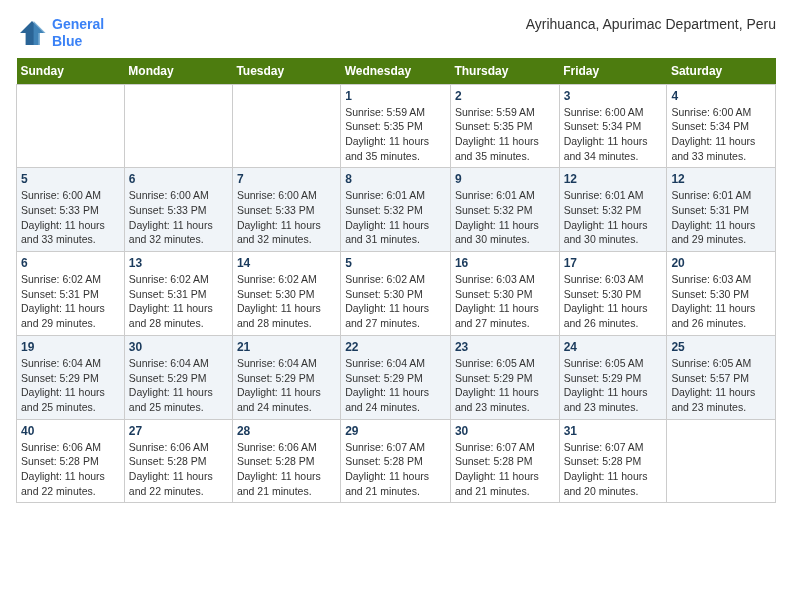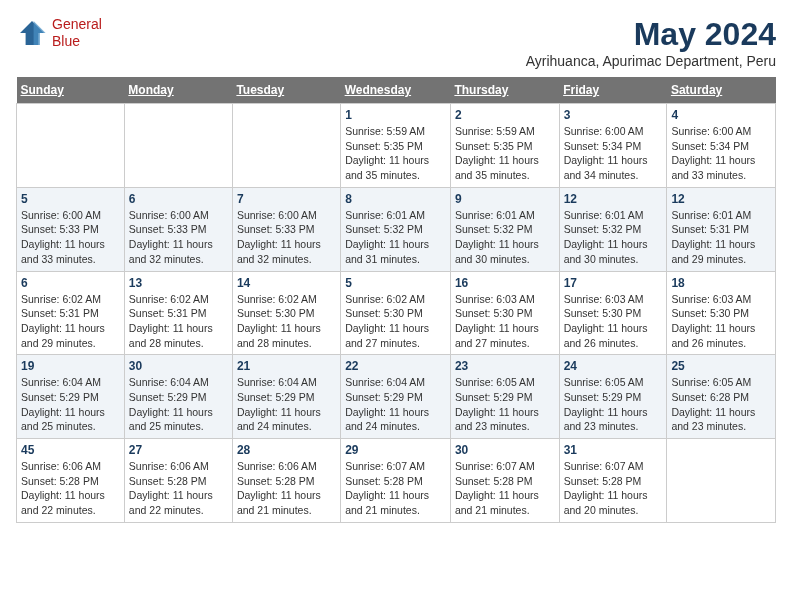--- a/index.html
+++ b/index.html
@@ -16,22 +16,22 @@
       align-items: flex-start;
       margin-bottom: 8px;
     }
     .logo {
       display: flex;
       align-items: center;
       gap: 4px;
     }
     .logo-text {
       font-size: 14px;
-      font-weight: normal;
-      color: #b91c1c;
+      font-weight: bold;
+      color: #3b82f6;
       line-height: 1.2;
     }
     .logo-icon {
       width: 32px;
       height: 32px;
     }
     .title-area {
       text-align: right;
     }
     .main-title {
@@ -42,27 +42,26 @@
     .subtitle {
       font-size: 14px;
       color: #333;
     }
     table {
       width: 100%;
       border-collapse: collapse;
       font-size: 11px;
     }
     thead tr th {
-      background-color: #737373;
+      background-color: #4d7c0f;
       color: #fff;
       padding: 6px 4px;
       text-align: left;
       font-size: 12px;
       font-weight: bold;
-      text-decoration: underline;
     }
     tbody tr td {
       border: 1px solid #ccc;
       padding: 4px;
       vertical-align: top;
       width: 113px;
       min-height: 80px;
     }
     tbody tr:nth-child(even) td {
       background-color: #f0f4f8;
@@ -91,21 +90,20 @@
     <svg class="logo-icon" viewBox="0 0 40 40">
       <polygon points="20,5 35,20 28,20 28,35 12,35 12,20 5,20" fill="#2a6496"></polygon>
       <polygon points="22,5 37,20 30,20 30,35 22,35" fill="#4a90c4" opacity="0.7"></polygon>
     </svg>
     <div class="logo-text">
       <span>General</span><br>
       <span>Blue</span>
     </div>
   </div>
   <div class="title-area">
-    <div class="main-title">May 2024</div>
     <div class="subtitle">Ayrihuanca, Apurimac Department, Peru</div>
   </div>
 </div>
 
 <table>
   <thead>
     <tr>
     <th>Sunday</th>
         <th>Monday</th>
         <th>Tuesday</th>
@@ -220,21 +218,21 @@
 Sunset: 5:30 PM
 Daylight: 11 hours and 27 minutes.</div>
         </td>
         <td>
           <span class="day-num">17</span>
           <div class="day-info">Sunrise: 6:03 AM
 Sunset: 5:30 PM
 Daylight: 11 hours and 26 minutes.</div>
         </td>
         <td>
-          <span class="day-num">18</span>
+          <span class="day-num">20</span>
           <div class="day-info">Sunrise: 6:03 AM
 Sunset: 5:30 PM
 Daylight: 11 hours and 26 minutes.</div>
         </td>
       </tr>
       <tr>
         <td>
           <span class="day-num">19</span>
           <div class="day-info">Sunrise: 6:04 AM
 Sunset: 5:29 PM
@@ -266,27 +264,27 @@
         </td>
         <td>
           <span class="day-num">24</span>
           <div class="day-info">Sunrise: 6:05 AM
 Sunset: 5:29 PM
 Daylight: 11 hours and 23 minutes.</div>
         </td>
         <td>
           <span class="day-num">25</span>
           <div class="day-info">Sunrise: 6:05 AM
-Sunset: 6:28 PM
+Sunset: 5:57 PM
 Daylight: 11 hours and 23 minutes.</div>
         </td>
       </tr>
       <tr>
         <td>
-          <span class="day-num">45</span>
+          <span class="day-num">40</span>
           <div class="day-info">Sunrise: 6:06 AM
 Sunset: 5:28 PM
 Daylight: 11 hours and 22 minutes.</div>
         </td>
         <td>
           <span class="day-num">27</span>
           <div class="day-info">Sunrise: 6:06 AM
 Sunset: 5:28 PM
 Daylight: 11 hours and 22 minutes.</div>
         </td>

